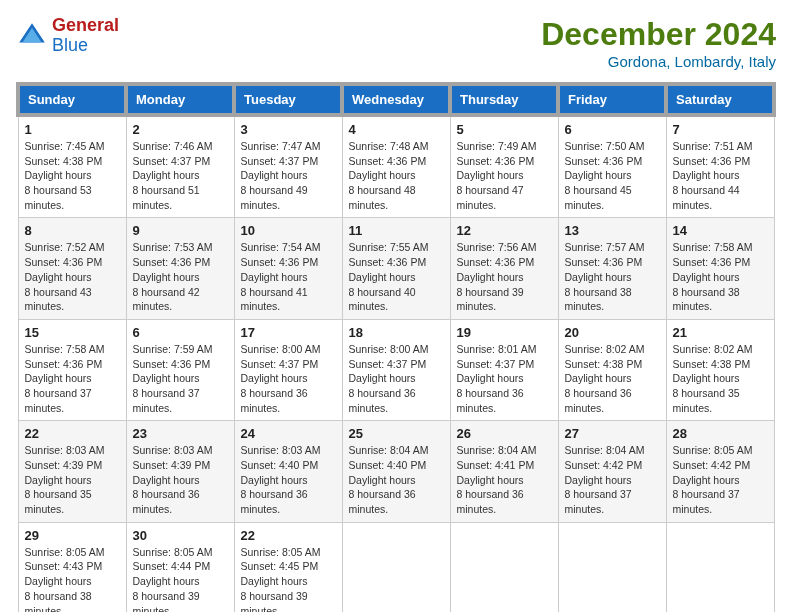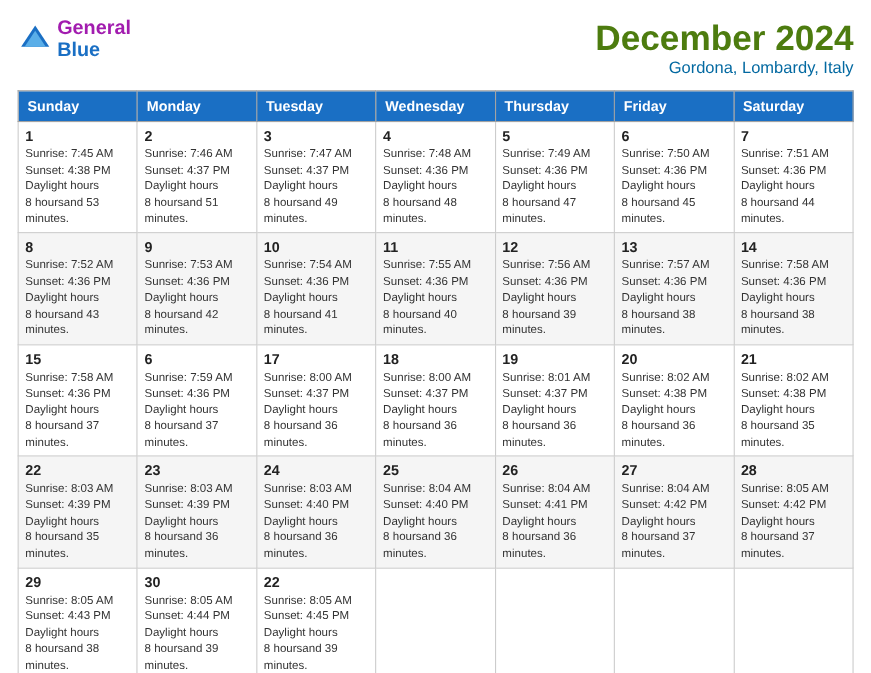--- a/index.html
+++ b/index.html
@@ -22,25 +22,25 @@
       gap: 4px;
     }
     .logo-text {
       display: flex;
       flex-direction: column;
       line-height: 1.1;
     }
     .logo-general {
       font-size: 18px;
       font-weight: bold;
-      color: #a21caf;
+      color: #b91c1c;
     }
     .logo-blue {
       font-size: 18px;
-      font-weight: bold;
+      font-weight: normal;
       color: #1a6fc4;
     }
     .logo-icon {
       width: 32px;
       height: 32px;
     }
     .title-block {
       text-align: right;
     }
     .month-title {
@@ -57,21 +57,21 @@
       border-collapse: collapse;
       font-size: 11px;
     }
     .calendar th {
       background-color: #1a6fc4;
       color: #fff;
       text-align: left;
       padding: 6px 8px;
       font-size: 13px;
       font-weight: bold;
-      border: 1px solid #a3a3a3;
+      border: 4px solid #a3a3a3;
     }
     .calendar td {
       border: 1px solid #ccc;
       vertical-align: top;
       padding: 5px 6px;
       width: 14.28%;
       min-height: 70px;
       background: #fff;
     }
     .calendar tr:nth-child(even) td {

